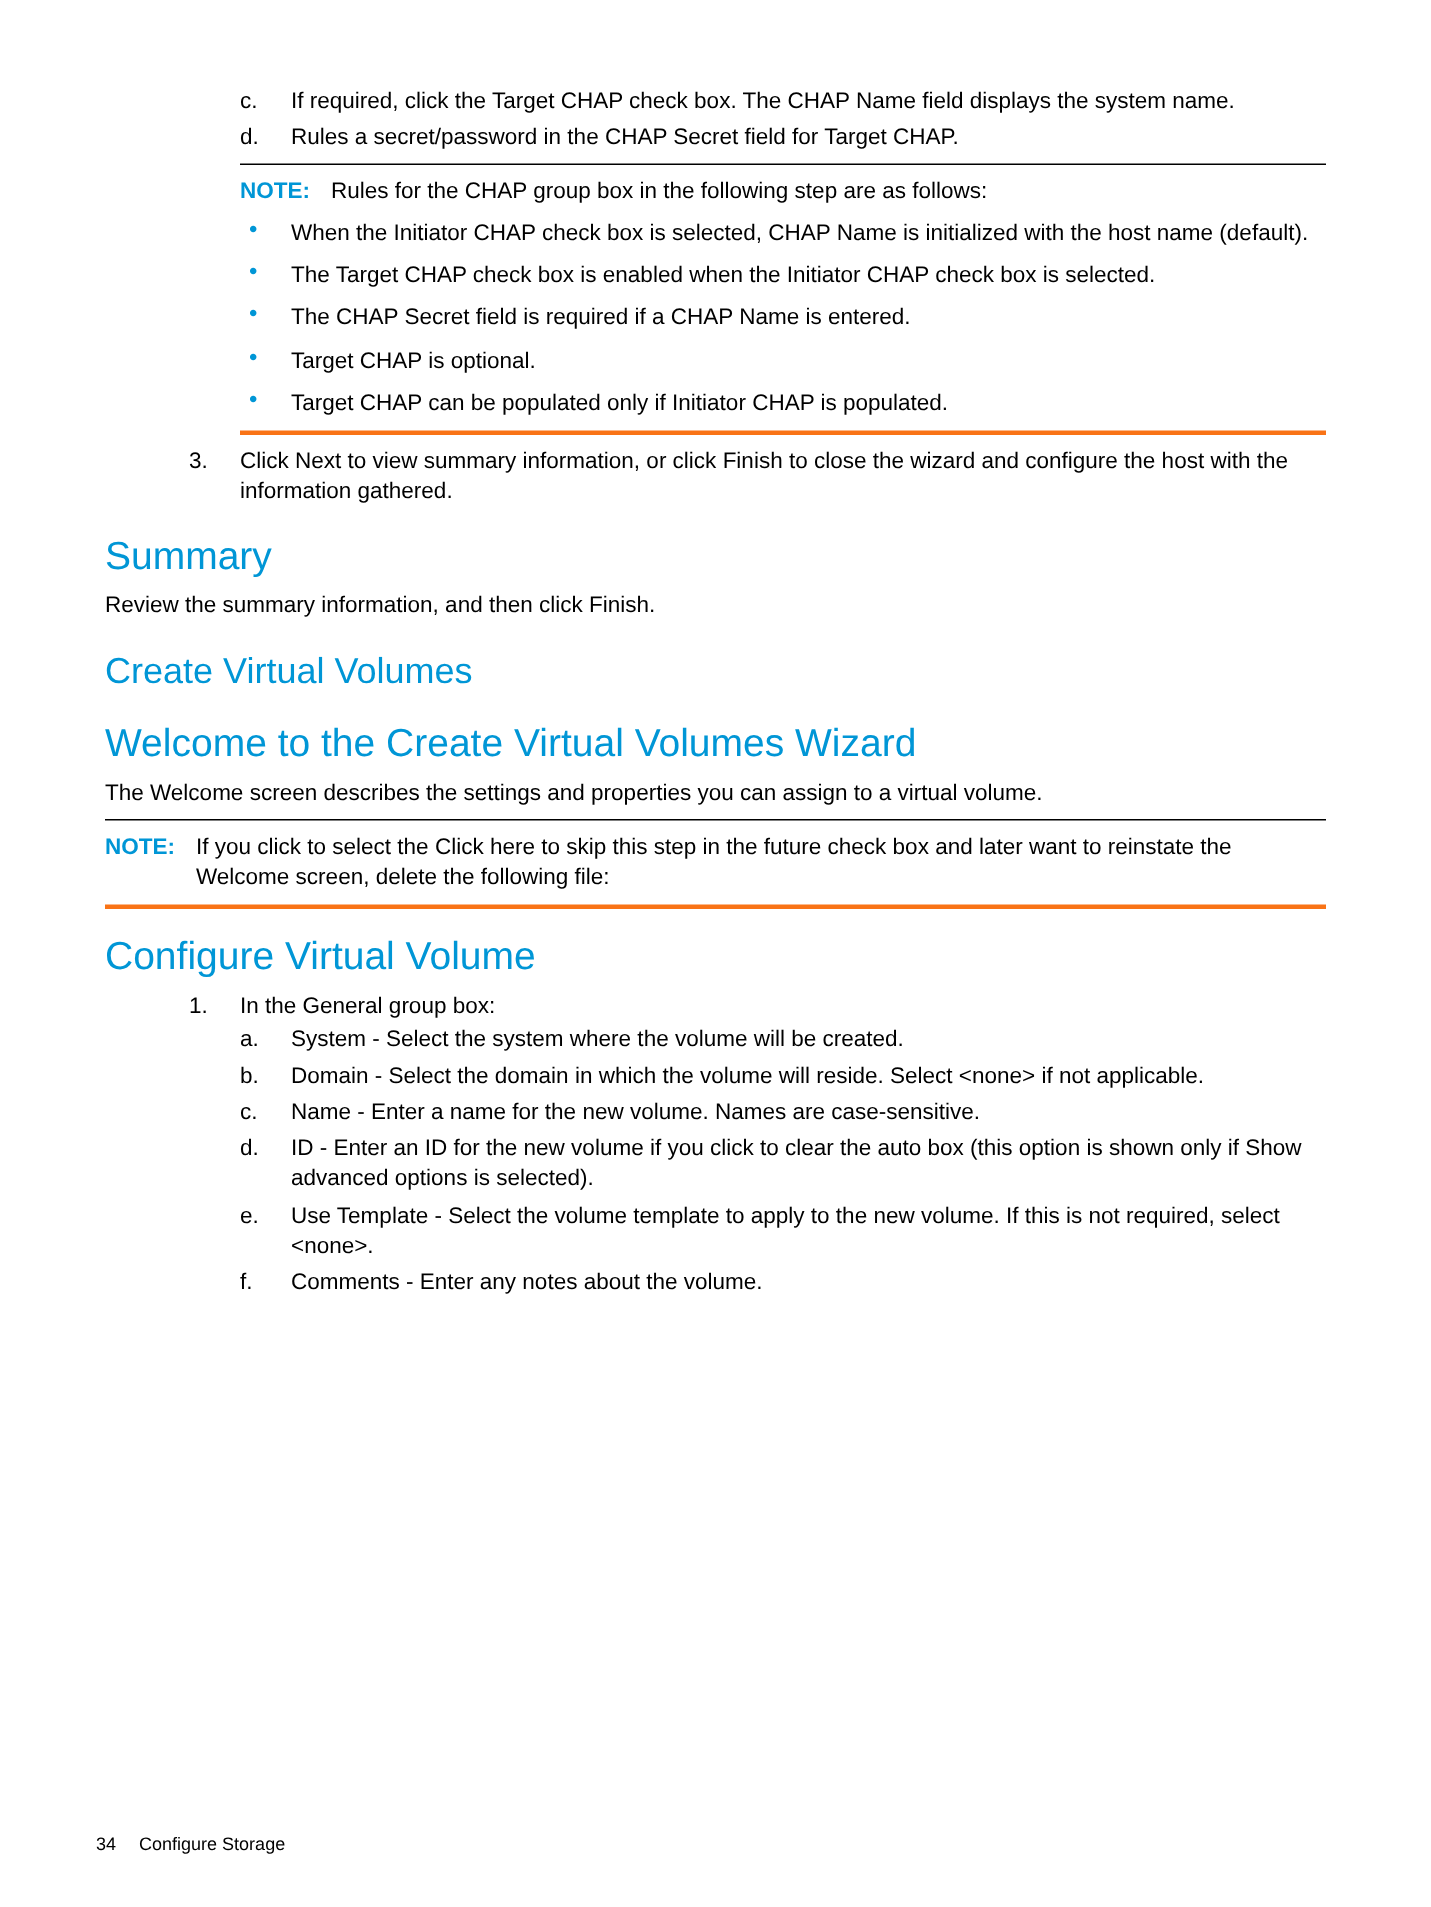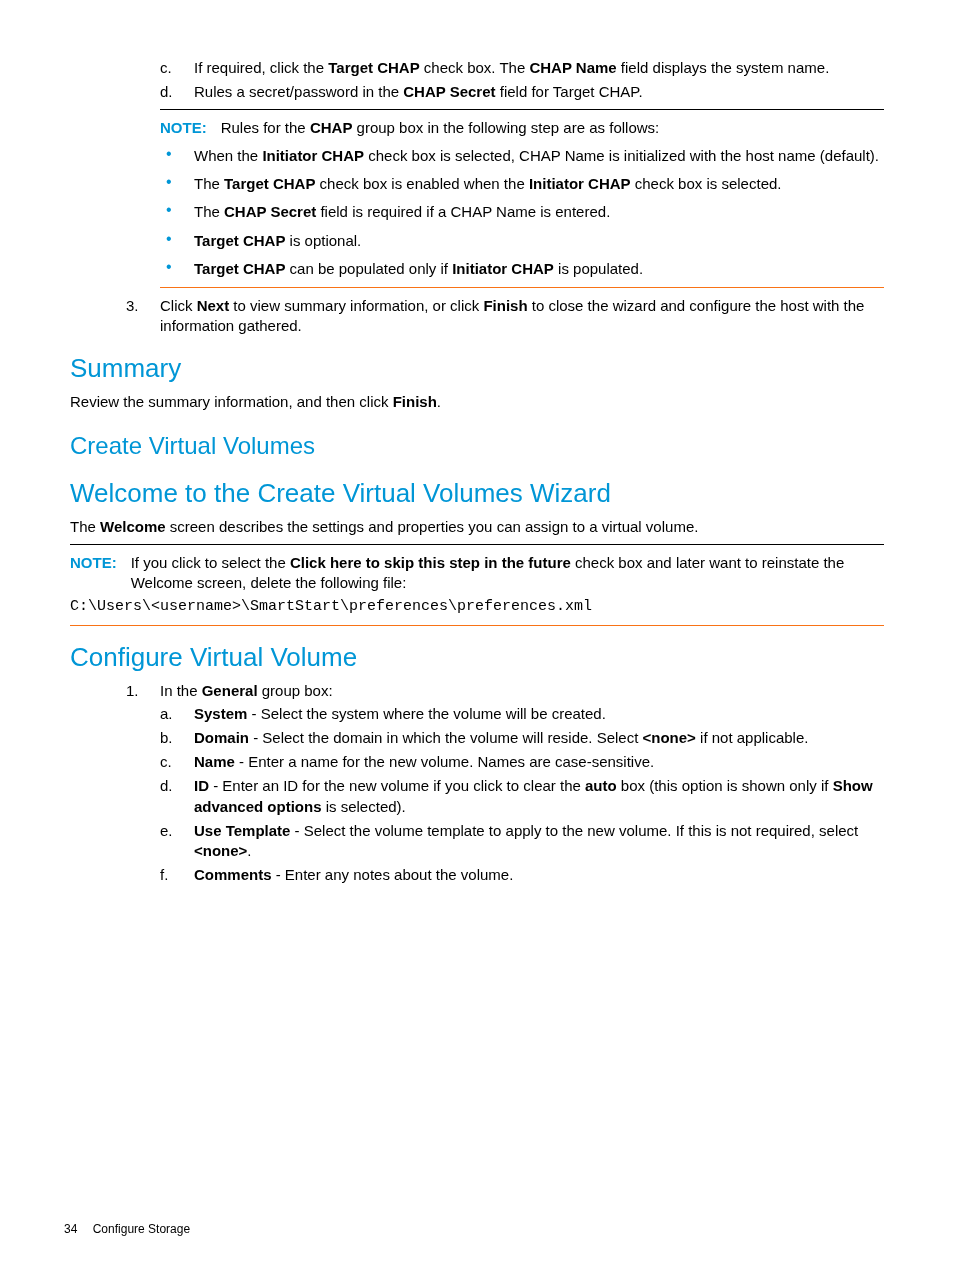--- a/index.html
+++ b/index.html
@@ -17,21 +17,21 @@
   .ol-outer { margin-left: 56px; }
   .ol-row { display: flex; margin-bottom: 6px; }
   .ol-num { width: 34px; flex-shrink: 0; }
   .ol-body { flex: 1; }
   .sub-ol { margin-top: 2px; }
   .sub-row { display: flex; margin-bottom: 4px; }
   .sub-letter { width: 34px; flex-shrink: 0; margin-left: 0; }
   .sub-body { flex: 1; }
   .note-box {
     border-top: 1px solid #000;
-    border-bottom: 1px solid #f97316;
+    border-bottom: 3px solid #f97316;
     padding: 8px 0 8px 0;
     margin: 6px 0 8px 0;
   }
   .note-label { font-weight: bold; color: #0096d6; margin-right: 14px; }
   .bullet-list { margin-top: 8px; }
   .bullet-row { display: flex; margin-bottom: 8px; }
   .bullet-dot { color: #0096d6; width: 34px; flex-shrink:0; text-align:left; font-size:16px; padding-left:6px; line-height:1;}
   .bullet-body { flex: 1; }
   h2.sec {
     font-family: "Arial Narrow", Arial, sans-serif;
@@ -48,21 +48,21 @@
     font-size: 24px;
     margin: 18px 0 6px 0;
     font-stretch: condensed;
   }
   .body-indent { margin-bottom: 4px;}
   .mono {
     font-family: "Courier New", monospace;
     font-size: 15px;
     margin: 4px 0 0 0;
   }
-  b { font-weight: bold; }
+  b { font-weight: normal; }
   .footer {
     position: absolute;
     bottom: 34px;
     left: 64px;
     font-size: 12px;
   }
   .footer .pn { margin-right: 12px; }
 
   .note-inner { display:flex; }
   .note-text { flex:1; }
@@ -125,21 +125,20 @@
 
 <h2 class="sec">Welcome to the Create Virtual Volumes Wizard</h2>
 <p class="body-indent"><span>The </span><b>Welcome</b><span> screen describes the settings and properties you can assign to a virtual volume.</span></p>
 
 <div class="body-indent">
   <div class="note-box">
     <div class="note-inner">
       <span class="note-label">NOTE:</span>
       <span class="note-text"><span>If you click to select the </span><b>Click here to skip this step in the future</b><span> check box and later want to reinstate the Welcome screen, delete the following file:</span></span>
     </div>
-    <div class="mono">C:\Users\&lt;username&gt;\SmartStart\preferences\preferences.xml</div>
   </div>
 </div>
 
 <h2 class="sec">Configure Virtual Volume</h2>
 
 <div class="ol-outer">
   <div class="ol-row">
     <div class="ol-num">1.</div>
     <div class="ol-body">
       <span>In the </span><b>General</b><span> group box:</span>

